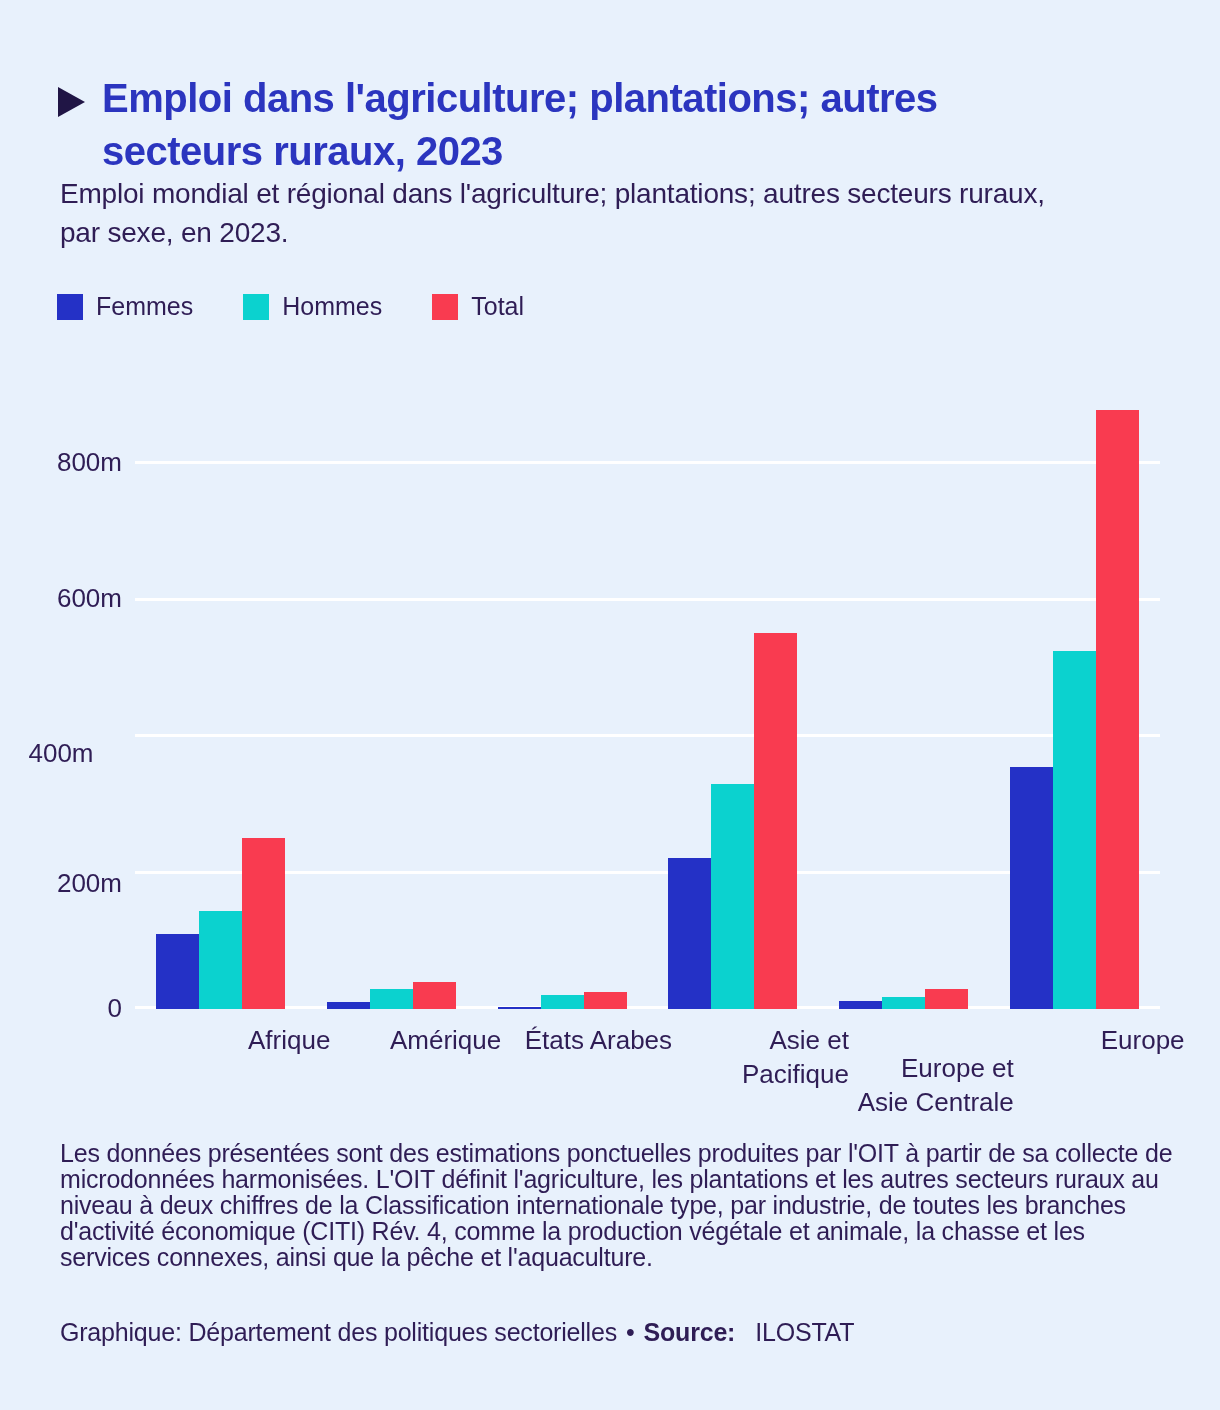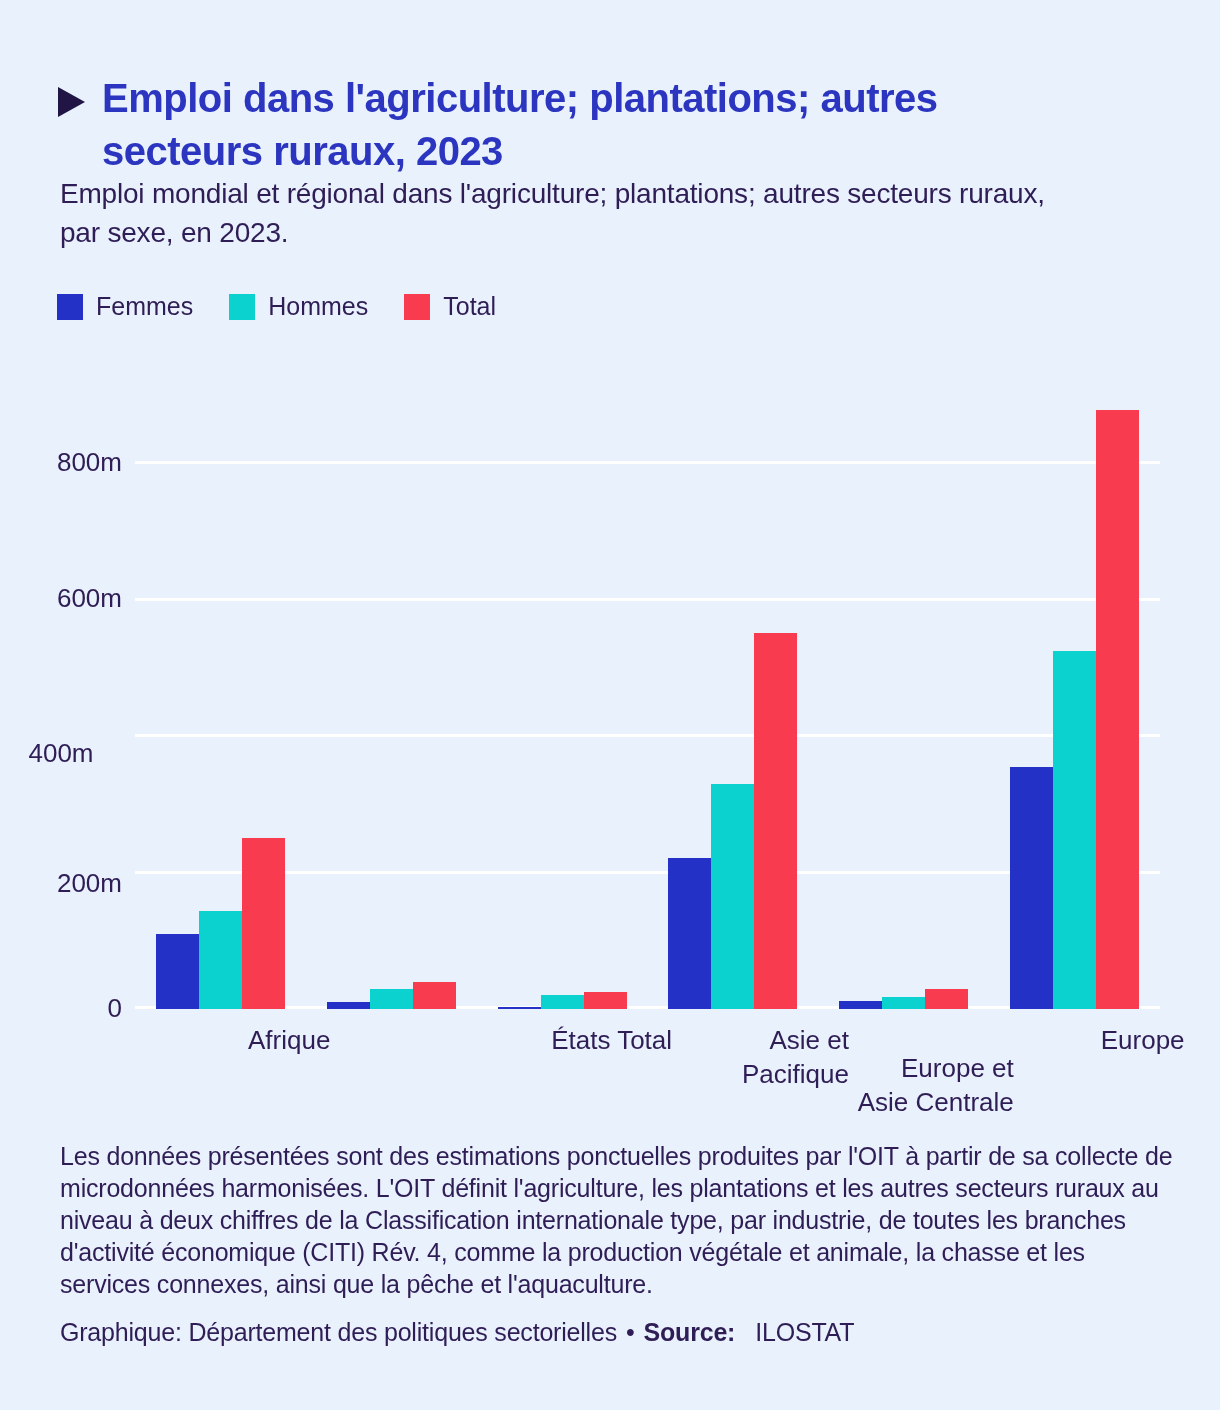--- a/index.html
+++ b/index.html
@@ -28,41 +28,41 @@
     font-size: 40px; line-height: 53px; font-weight: 700;
     color: var(--title); white-space: pre-line; letter-spacing: -0.5px;
   }
   .subtitle {
     position: absolute; left: 60px; top: 174px; width: 1120px; margin: 0;
     font-size: 28px; line-height: 39px; font-weight: 400;
     color: var(--text); white-space: pre-line; letter-spacing: -0.2px;
   }
   .legend {
     position: absolute; left: 57px; top: 292px;
-    display: flex; align-items: center; gap: 36px;
+    display: flex; align-items: center; gap: 50px;
   }
   .legend-item { display: flex; align-items: center; gap: 13px; }
   .legend-swatch { width: 26px; height: 26px; flex: 0 0 auto; }
   .legend-label { font-size: 25px; color: var(--text); }
 
   .chart { position: absolute; left: 0; top: 379px; width: 1220px; height: 730px; }
   .plot { position: absolute; left: 135px; top: 0; width: 1025px; height: 630px; }
   .gridline { position: absolute; left: 0; width: 100%; height: 3px; background: var(--grid); z-index: 0; }
   .ytick {
     position: absolute; left: 0; width: 122px; text-align: right;
     font-size: 26px; color: var(--text); z-index: 0;
   }
   .bar { position: absolute; bottom: 0; width: 43px; z-index: 1; }
   .cat-label {
     position: absolute; top: 644px; width: 220px; text-align: right;
     font-size: 26px; line-height: 34px; color: var(--text); white-space: pre-line;
   }
   .notes {
     position: absolute; left: 60px; top: 1140px; width: 1118px; margin: 0;
-    font-size: 25px; line-height: 32px; color: var(--text); letter-spacing: -0.2px;
+    font-size: 25px; line-height: 26px; color: var(--text); letter-spacing: -0.2px;
   }
   .credit {
     position: absolute; left: 60px; top: 1318px; margin: 0;
     font-size: 25px; color: var(--text); letter-spacing: -0.2px;
   }
   .credit .sep { margin: 0 9px; }
   .credit .bold { font-weight: 700; margin-right: 20px; }
 </style>
 </head>
 <body>
@@ -95,24 +95,25 @@
       <div class="gridline" style="bottom: 271.523px;"></div>
       <div class="gridline" style="bottom: 408.034px;"></div>
       <div class="gridline" style="bottom: 544.546px;"></div>
       <div class="bar" title="Femmes — Afrique: 110m" style="left: 20.9167px; height: 75.0813px; background: rgb(36, 49, 198);"></div>
       <div class="bar" title="Hommes — Afrique: 143m" style="left: 63.9167px; height: 97.6056px; background: rgb(11, 210, 207);"></div>
       <div class="bar" title="Total — Afrique: 250m" style="left: 106.917px; height: 170.639px; background: rgb(249, 59, 80);"></div>
       <div class="cat-label" style="left: -24.5833px;">Afrique</div>
       <div class="bar" title="Femmes — Amérique: 11m" style="left: 191.75px; height: 7.50813px; background: rgb(36, 49, 198);"></div>
       <div class="bar" title="Hommes — Amérique: 29m" style="left: 234.75px; height: 19.7941px; background: rgb(11, 210, 207);"></div>
       <div class="bar" title="Total — Amérique: 40m" style="left: 277.75px; height: 27.3023px; background: rgb(249, 59, 80);"></div>
+      <div class="cat-label" style="left: 146.25px;">Amérique</div>
       <div class="bar" title="Femmes — États Arabes: 3m" style="left: 362.583px; height: 2.04767px; background: rgb(36, 49, 198);"></div>
       <div class="bar" title="Hommes — États Arabes: 21m" style="left: 405.583px; height: 14.3337px; background: rgb(11, 210, 207);"></div>
       <div class="bar" title="Total — États Arabes: 25m" style="left: 448.583px; height: 17.0639px; background: rgb(249, 59, 80);"></div>
-      <div class="cat-label" style="left: 317.083px;">États Total</div>
+      <div class="cat-label" style="left: 317.083px;">États Arabes</div>
       <div class="bar" title="Femmes — Asie et Pacifique: 221m" style="left: 533.417px; height: 150.845px; background: rgb(36, 49, 198);"></div>
       <div class="bar" title="Hommes — Asie et Pacifique: 330m" style="left: 576.417px; height: 225.244px; background: rgb(11, 210, 207);"></div>
       <div class="bar" title="Total — Asie et Pacifique: 551m" style="left: 619.417px; height: 376.089px; background: rgb(249, 59, 80);"></div>
       <div class="cat-label" style="left: 494px;">Asie et
 Pacifique</div>
       <div class="bar" title="Femmes — Europe et Asie Centrale: 12m" style="left: 704.25px; height: 8.19068px; background: rgb(36, 49, 198);"></div>
       <div class="bar" title="Hommes — Europe et Asie Centrale: 17m" style="left: 747.25px; height: 11.6035px; background: rgb(11, 210, 207);"></div>
       <div class="bar" title="Total — Europe et Asie Centrale: 29m" style="left: 790.25px; height: 19.7941px; background: rgb(249, 59, 80);"></div>
       <div class="cat-label" style="left: 658.75px; margin-top: 28px;">Europe et
 Asie Centrale</div>

